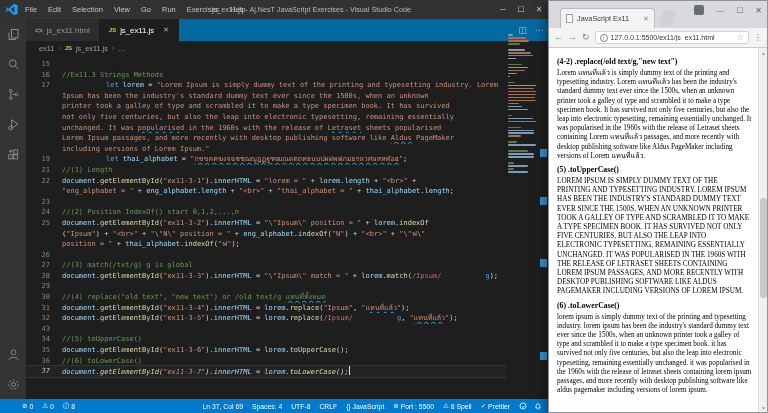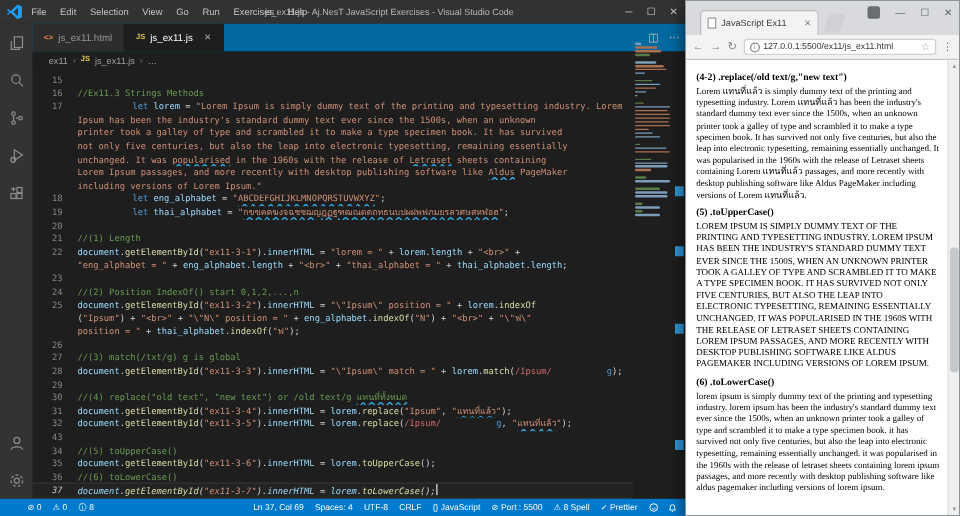--- a/index.html
+++ b/index.html
@@ -215,26 +215,24 @@
           <span>…</span>
         </div>
 
         <div class="code" id="coderows">
             <div class="crow"><span class="ln">15</span><span class="ctext"></span></div>
             <div class="crow"><span class="ln">16</span><span class="ctext"><span class="tk-cmt">//Ex11.3 Strings Methods</span></span></div>
             <div class="crow"><span class="ln">17</span><span class="ctext"><span class="tk-kw">let </span><span class="tk-var">lorem</span><span class="tk-def"> = </span><span class="tk-str">"Lorem Ipsum is simply dummy text of the printing and typesetting industry. Lorem</span></span></div>
             <div class="crow"><span class="ln"></span><span class="ctext"><span class="tk-str">Ipsum has been the industry's standard dummy text ever since the 1500s, when an unknown</span></span></div>
             <div class="crow"><span class="ln"></span><span class="ctext"><span class="tk-str">printer took a galley of type and scrambled it to make a type specimen book. It has survived</span></span></div>
             <div class="crow"><span class="ln"></span><span class="ctext"><span class="tk-str">not only five centuries, but also the leap into electronic typesetting, remaining essentially</span></span></div>
-            <div class="crow"><span class="ln"></span><span class="ctext"><span class="tk-str">unchanged. It was </span><span class="tk-str squig">popularised</span><span class="tk-str"> in the 1960s with the release of </span><span class="tk-str squig">Letraset</span><span class="tk-str"> sheets containing</span></span></div>
+            <div class="crow"><span class="ln"></span><span class="ctext"><span class="tk-str">unchanged. It was </span><span class="tk-str squig">popularised</span><span class="tk-str"> in the 1960s with the release of </span><span class="tk-str squig">Letraset</span><span class="tk-str"> sheets popularised</span></span></div>
             <div class="crow"><span class="ln"></span><span class="ctext"><span class="tk-str">Lorem Ipsum passages, and more recently with desktop publishing software like </span><span class="tk-str squig">Aldus</span><span class="tk-str"> PageMaker</span></span></div>
             <div class="crow"><span class="ln"></span><span class="ctext"><span class="tk-str">including versions of Lorem Ipsum."</span></span></div>
-            <div class="crow"><span class="ln">18</span><span class="ctext"><span class="tk-kw">let </span><span class="tk-var">eng_alphabet</span><span class="tk-def"> = </span><span class="tk-str">"</span><span class="tk-str squig">ABCDEFGHIJKLMNOPQRSTUVWXYZ</span><span class="tk-str">"</span><span class="tk-def">;</span></span></div>
             <div class="crow"><span class="ln">19</span><span class="ctext"><span class="tk-kw">let </span><span class="tk-var">thai_alphabet</span><span class="tk-def"> = </span><span class="tk-str">"</span><span class="tk-str squig">กขฃคฅฆงจฉชซฌญฎฏฐฑฒณดตถทธนบปผฝพฟภมยรลวศษสหฬอฮ</span><span class="tk-str">"</span><span class="tk-def">;</span></span></div>
-            <div class="crow"><span class="ln">20</span><span class="ctext"></span></div>
             <div class="crow"><span class="ln">21</span><span class="ctext"><span class="tk-cmt">//(1) Length</span></span></div>
             <div class="crow"><span class="ln">22</span><span class="ctext"><span class="tk-var">document</span><span class="tk-def">.</span><span class="tk-fn">getElementById</span><span class="tk-def">(</span><span class="tk-str">"ex11-3-1"</span><span class="tk-def">).</span><span class="tk-prop">innerHTML</span><span class="tk-def"> = </span><span class="tk-str">"lorem = "</span><span class="tk-def"> + </span><span class="tk-var">lorem</span><span class="tk-def">.</span><span class="tk-prop">length</span><span class="tk-def"> + </span><span class="tk-str">"&lt;br&gt;"</span><span class="tk-def"> +</span></span></div>
             <div class="crow"><span class="ln"></span><span class="ctext"><span class="tk-str">"eng_alphabet = "</span><span class="tk-def"> + </span><span class="tk-var">eng_alphabet</span><span class="tk-def">.</span><span class="tk-prop">length</span><span class="tk-def"> + </span><span class="tk-str">"&lt;br&gt;"</span><span class="tk-def"> + </span><span class="tk-str">"thai_alphabet = "</span><span class="tk-def"> + </span><span class="tk-var">thai_alphabet</span><span class="tk-def">.</span><span class="tk-prop">length</span><span class="tk-def">;</span></span></div>
             <div class="crow"><span class="ln">23</span><span class="ctext"></span></div>
             <div class="crow"><span class="ln">24</span><span class="ctext"><span class="tk-cmt">//(2) Position IndexOf() start 0,1,2,...,n</span></span></div>
             <div class="crow"><span class="ln">25</span><span class="ctext"><span class="tk-var">document</span><span class="tk-def">.</span><span class="tk-fn">getElementById</span><span class="tk-def">(</span><span class="tk-str">"ex11-3-2"</span><span class="tk-def">).</span><span class="tk-prop">innerHTML</span><span class="tk-def"> = </span><span class="tk-str">"\"Ipsum\" position = "</span><span class="tk-def"> + </span><span class="tk-var">lorem</span><span class="tk-def">.</span><span class="tk-fn">indexOf</span></span></div>
             <div class="crow"><span class="ln"></span><span class="ctext"><span class="tk-def">(</span><span class="tk-str">"Ipsum"</span><span class="tk-def">) + </span><span class="tk-str">"&lt;br&gt;"</span><span class="tk-def"> + </span><span class="tk-str">"\"N\" position = "</span><span class="tk-def"> + </span><span class="tk-var">eng_alphabet</span><span class="tk-def">.</span><span class="tk-fn">indexOf</span><span class="tk-def">(</span><span class="tk-str">"N"</span><span class="tk-def">) + </span><span class="tk-str">"&lt;br&gt;"</span><span class="tk-def"> + </span><span class="tk-str">"\"ฟ\"</span></span></div>
             <div class="crow"><span class="ln"></span><span class="ctext"><span class="tk-str">position = "</span><span class="tk-def"> + </span><span class="tk-var">thai_alphabet</span><span class="tk-def">.</span><span class="tk-fn">indexOf</span><span class="tk-def">(</span><span class="tk-str">"ฟ"</span><span class="tk-def">);</span></span></div>
             <div class="crow"><span class="ln">26</span><span class="ctext"></span></div>
             <div class="crow"><span class="ln">27</span><span class="ctext"><span class="tk-cmt">//(3) match(/txt/g) g is global</span></span></div>

